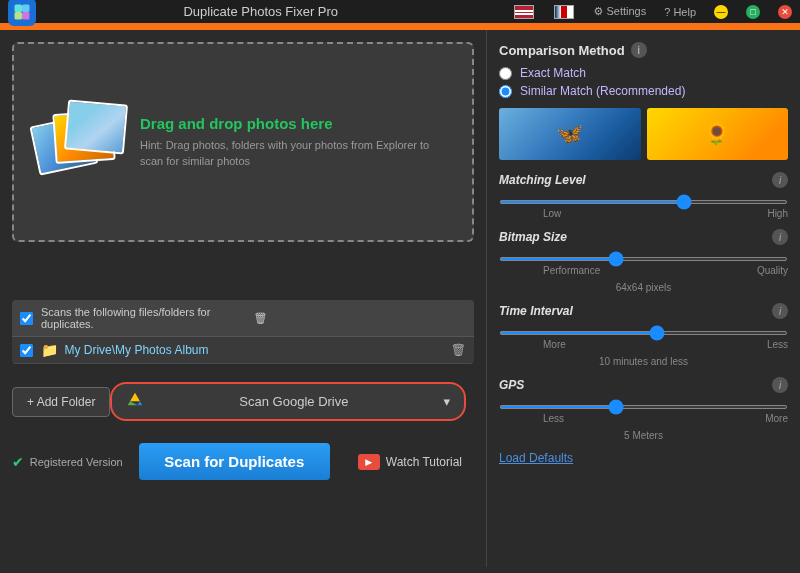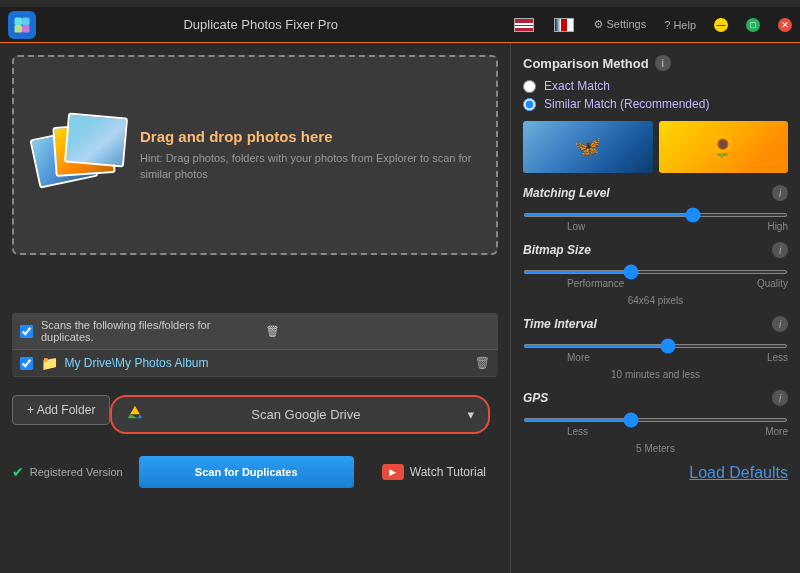--- a/index.html
+++ b/index.html
@@ -1,26 +1,25 @@
 <!DOCTYPE html>
 <html><head>
   <meta charset="utf-8">
   <style>
     * { box-sizing: border-box; margin: 0; padding: 0; }
     body { width: 800px; height: 573px; background: #2b2b2b; font-family: 'Segoe UI', Arial, sans-serif; overflow: hidden; }
 
     
     .title-bar {
-      height: 36px;
+      height: 30px;
       background: #1e1e1e;
       display: flex;
       align-items: center;
       padding: 0 8px;
-      border-bottom: 1px solid #f97316;
-      margin-top: 7px;
+      border-bottom: 7px solid #f97316;
     }
     .title-bar-logo {
       width: 28px; height: 28px;
       background: #1a6fd4;
       border-radius: 6px;
       display: flex; align-items: center; justify-content: center;
       margin-right: 8px;
       font-size: 14px;
     }
     .title-bar-title {
@@ -97,21 +96,21 @@
       left: 20px;
       transform: rotate(-4deg);
     }
     .photo-card-3 {
       background: linear-gradient(135deg, #87ceeb 30%, #b0d4f1 60%, #5a9fd4 100%);
       top: 0;
       left: 32px;
       transform: rotate(5deg);
     }
     .drop-text h3 {
-      color: #fdba74;
+      color: #22c55e;
       font-size: 15px;
       margin-bottom: 6px;
     }
     .drop-text p {
       color: #999;
       font-size: 11px;
       line-height: 1.4;
     }
 
     
@@ -138,21 +137,21 @@
       border-bottom: 1px solid #4a4a4a;
     }
     .folder-item input[type="checkbox"] { margin-right: 8px; accent-color: #1a8cff; }
     .folder-icon { font-size: 14px; margin-right: 6px; }
     .folder-name { color: #7dd3fc; font-size: 12px; flex: 1; }
     .folder-trash { color: #aaa; cursor: pointer; font-size: 12px; }
 
     
     .bottom-actions {
       display: flex;
-      align-items: flex-start;
+      align-items: center;
       padding: 8px 8px 4px 0;
       gap: 0;
     }
     .add-folder-btn {
       background: #3a3a3a;
       border: 1px solid #666;
       border-radius: 4px;
       color: #ccc;
       font-size: 12px;
       padding: 7px 14px;
@@ -188,21 +187,21 @@
     }
     .status-icon { color: #2ecc71; font-size: 14px; }
     .status-text { color: #aaa; font-size: 11px; }
 
     .scan-duplicates-btn {
       flex: 1;
       background: linear-gradient(to bottom, #2a9df4, #1a7fd4);
       border: none;
       border-radius: 4px;
       color: #fff;
-      font-size: 11px;
+      font-size: 15px;
       font-weight: bold;
       padding: 10px;
       cursor: pointer;
       text-align: center;
     }
     .watch-tutorial-btn {
       background: #2b2b2b;
       border: none;
       border-radius: 4px;
       color: #ccc;
@@ -220,21 +219,21 @@
       border-radius: 3px;
       display: flex;
       align-items: center;
       justify-content: center;
       color: white;
       font-size: 9px;
     }
 
     
     .right-panel {
-      width: 290px;
+      width: 314px;
       background: #2b2b2b;
       border-left: 1px solid #444;
       padding: 12px;
       overflow-y: auto;
     }
     .right-section-title {
       color: #e0e0e0;
       font-size: 13px;
       font-weight: bold;
       margin-bottom: 8px;
@@ -329,24 +328,23 @@
     }
     .slider-center-label {
       color: #888;
       font-size: 10px;
       text-align: center;
       margin-bottom: 6px;
     }
 
     .load-defaults {
       color: #4a90e2;
-      font-size: 16px;
+      font-size: 12px;
       cursor: pointer;
       text-decoration: underline;
-      text-align: right;
       display: block;
       margin-top: 4px;
     }
 
     .flag-icon {
       display: inline-block;
       width: 20px;
       height: 14px;
       background: linear-gradient(to bottom, #b22234 0%, #b22234 30%, #fff 30%, #fff 46%, #b22234 46%, #b22234 62%, #fff 62%, #fff 77%, #b22234 77%);
       border: 1px solid #aaa;

